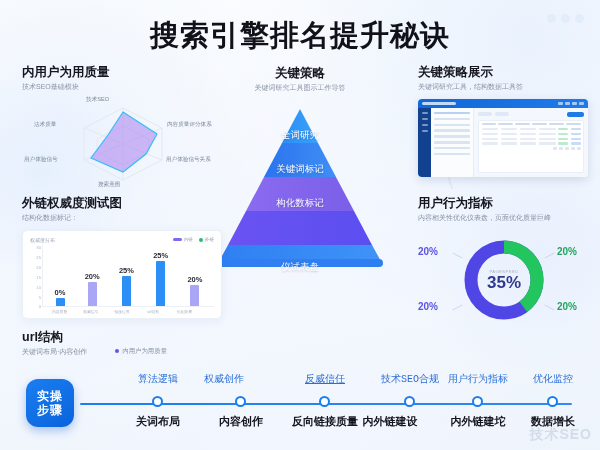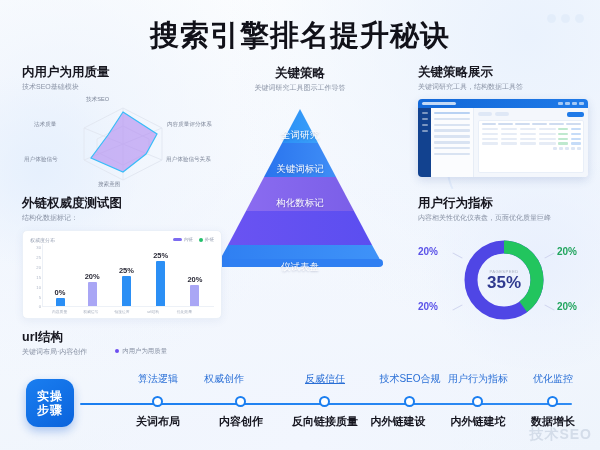--- a/index.html
+++ b/index.html
@@ -417,22 +417,22 @@
 
       <div class="node" style="left:213px;"></div>
       <div class="ntop" style="left:202px;">权威创作</div>
       <div class="nbot" style="left:219px;">内容创作</div>
 
       <div class="node" style="left:297px;"></div>
       <div class="ntop" style="left:303px;text-decoration:underline;">反威信任</div>
       <div class="nbot" style="left:303px;">反向链接质量</div>
 
       <div class="node" style="left:382px;"></div>
-      <div class="ntop" style="left:388px;">技术SEO合规</div>
-      <div class="nbot" style="left:376px;font-family:Liberation Mono, monospace;">内外链建设</div>
+      <div class="ntop" style="left:388px;font-family:Liberation Mono, monospace;">技术SEO合规</div>
+      <div class="nbot" style="left:368px;font-family:Liberation Mono, monospace;">内外链建设</div>
 
       <div class="node" style="left:450px;"></div>
       <div class="ntop" style="left:456px;">用户行为指标</div>
       <div class="nbot" style="left:456px;">内外链建坨</div>
 
       <div class="node" style="left:525px;"></div>
       <div class="ntop" style="left:531px;">优化监控</div>
       <div class="nbot" style="left:531px;">数据增长</div>
     </div>
   </div>

